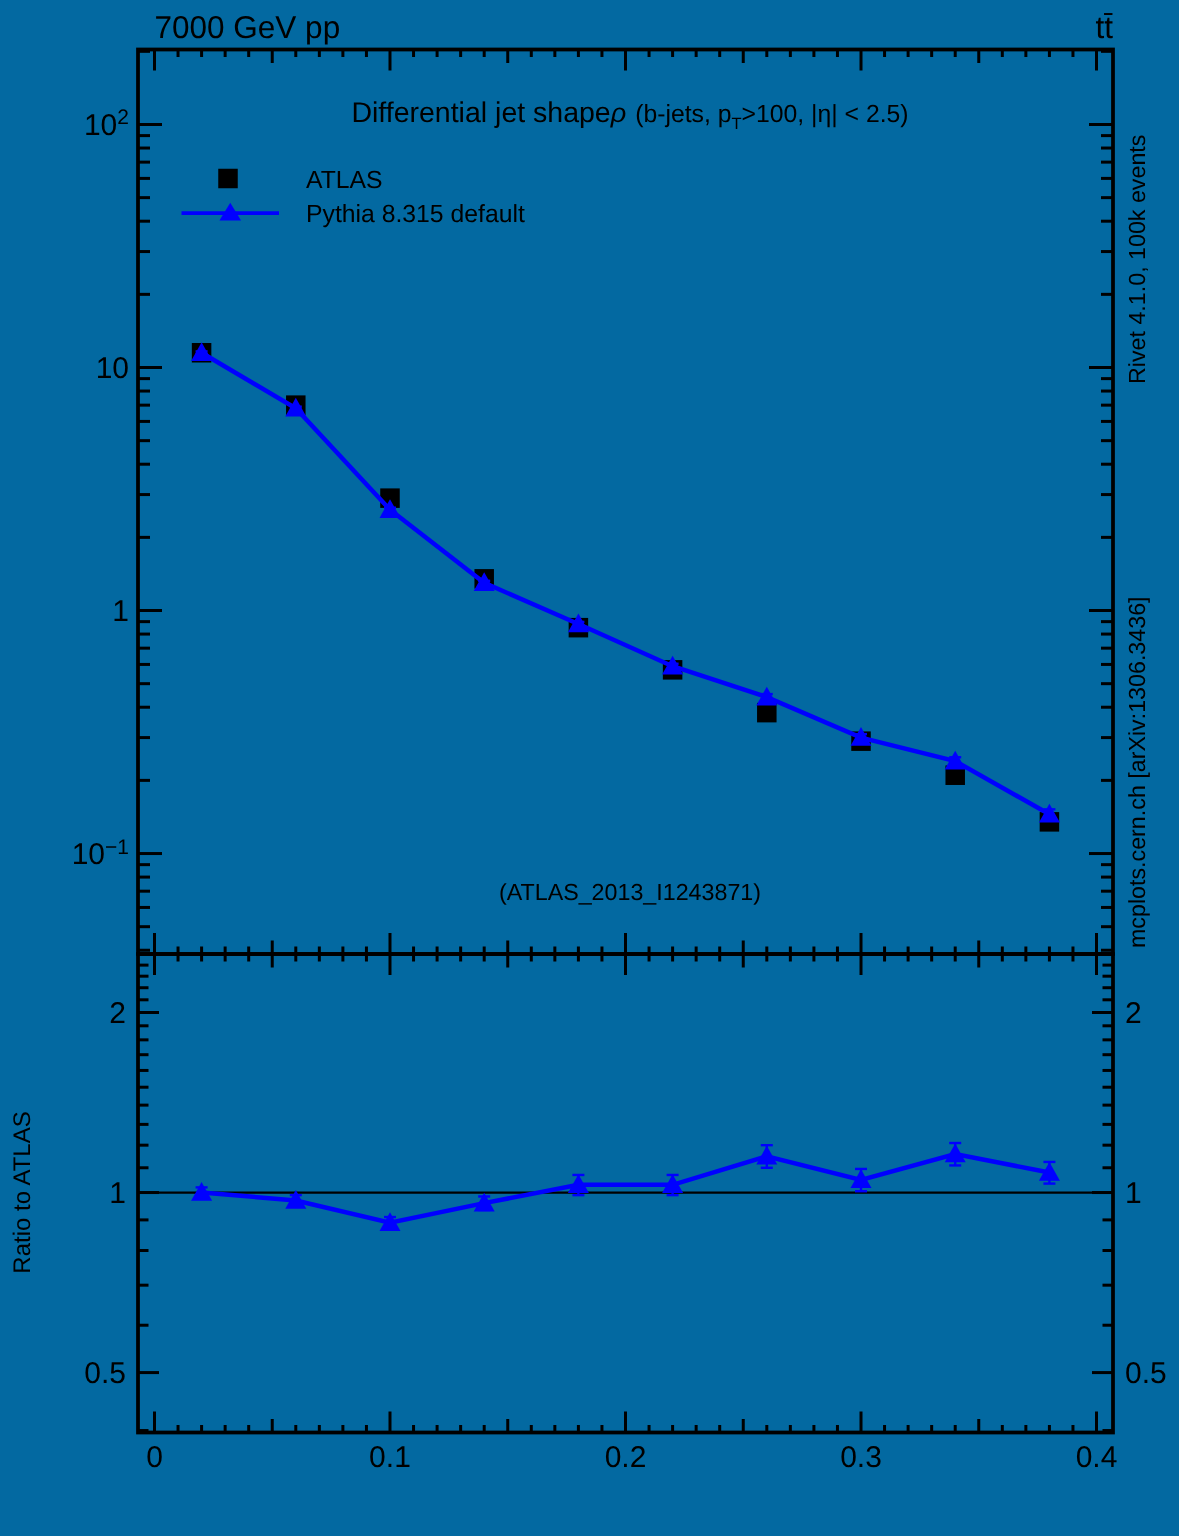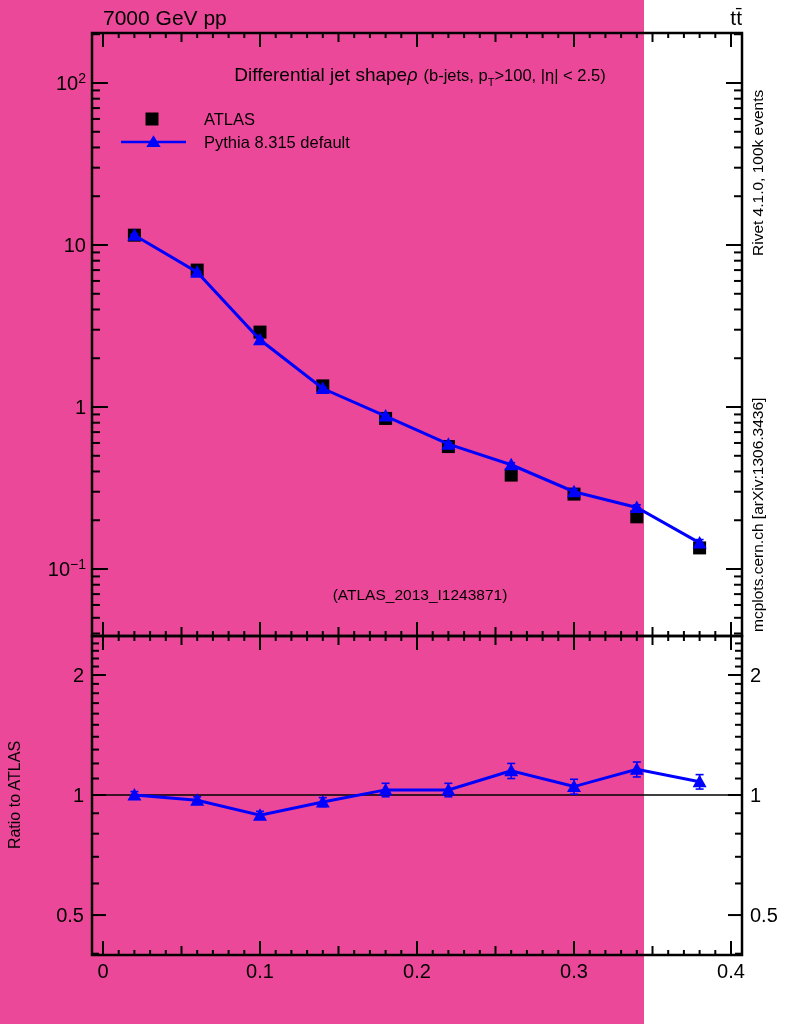--- a/index.html
+++ b/index.html
@@ -1,16 +1,16 @@
 <!DOCTYPE html>
 <html><head>
 <meta charset="utf-8">
 <style>
   html,body{margin:0;padding:0;background:#fff;}
-  .page{position:relative;width:644px;height:1024px;background:#ec4899;font-family:"Liberation Sans",sans-serif;}
+  .page{position:relative;width:786px;height:1024px;background:#0369a1;font-family:"Liberation Sans",sans-serif;}
   svg text{font-family:"Liberation Sans",sans-serif;fill:#000;}
   .fs-axis{font-size:20px;}
   .fs-hdr{font-size:21px;}
   .t-main{font-size:19px;}
   .t-rho{font-size:18px;font-style:italic;}
   .t-cond{font-size:16.5px;}
   .t-sub{font-size:11px;}
   .fs-leg{font-size:16.5px;}
   .fs-note{font-size:15.5px;}
   .fs-wm{font-size:15.5px;}

